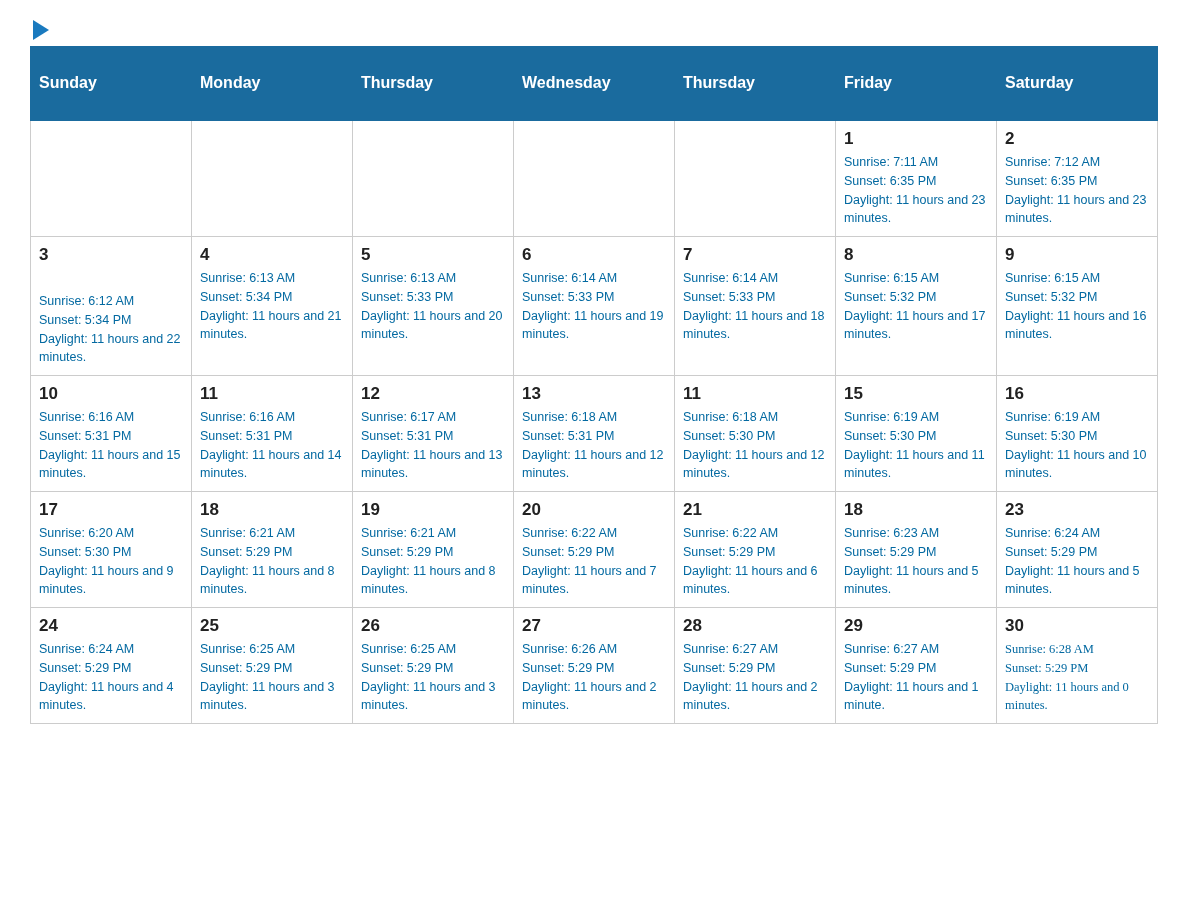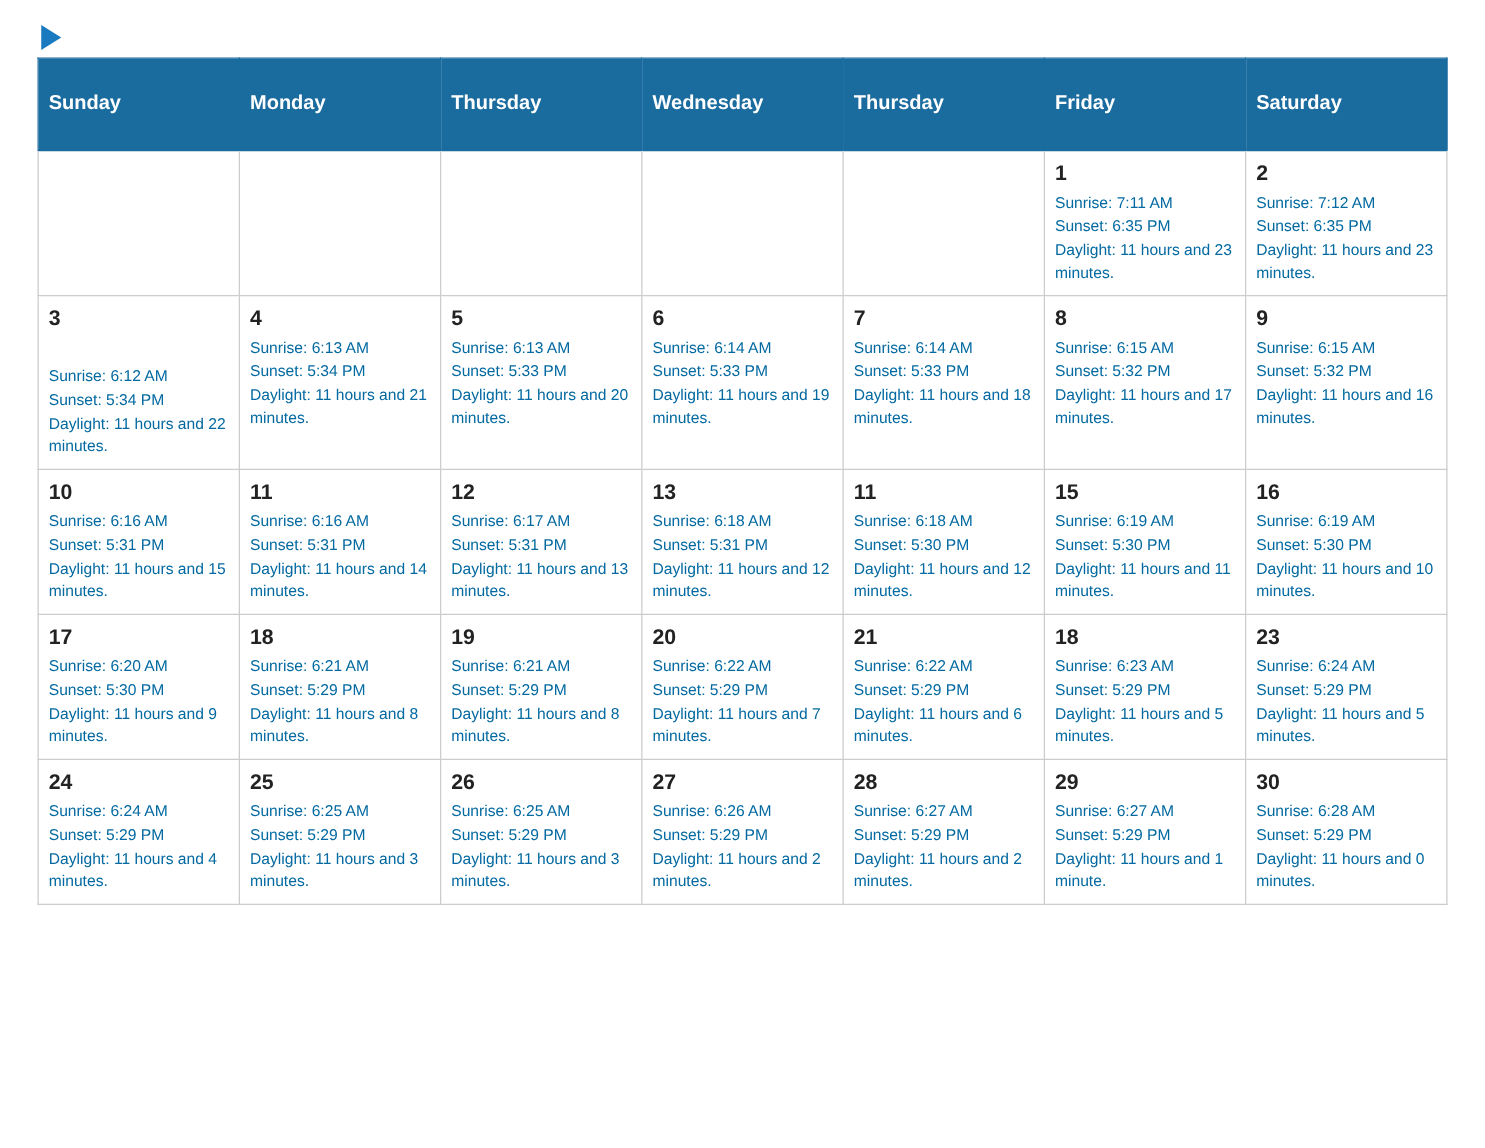--- a/index.html
+++ b/index.html
@@ -322,19 +322,19 @@
 Daylight: 11 hours and 2 minutes.</div>
         </td>
         <td>
           <span class="day-number">29</span>
           <div class="day-info" style="white-space: pre-line;">Sunrise: 6:27 AM
 Sunset: 5:29 PM
 Daylight: 11 hours and 1 minute.</div>
         </td>
         <td>
           <span class="day-number">30</span>
-          <div class="day-info" style="white-space: pre-line;">Sunrise: 6:28 AM
+          <div class="day-info" style="white-space: pre-line; font-family: Liberation Serif, serif;">Sunrise: 6:28 AM
 Sunset: 5:29 PM
 Daylight: 11 hours and 0 minutes.</div>
         </td>
       </tr>
     </tbody>
 </table>
 
 </body></html>

